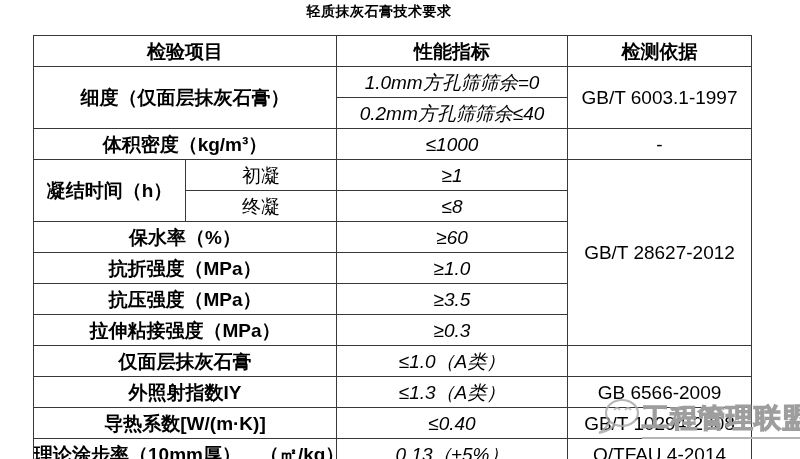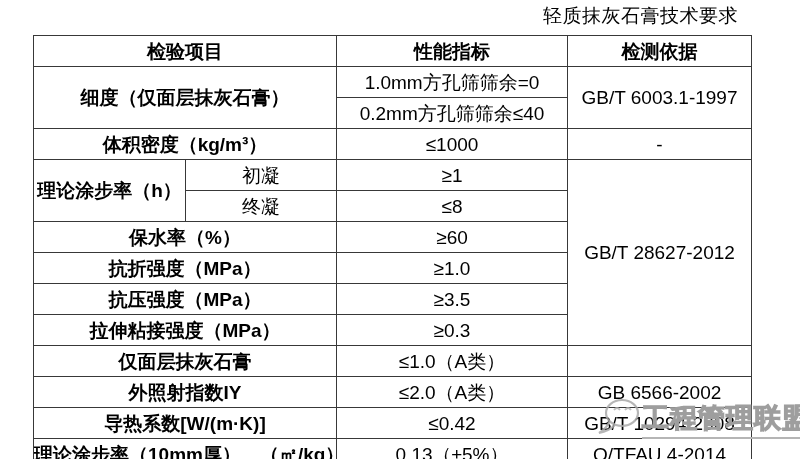--- a/index.html
+++ b/index.html
@@ -7,23 +7,23 @@
     width: 800px; height: 459px;
     background: #ffffff;
     position: relative;
     font-family: "Liberation Sans", "DejaVu Sans", sans-serif;
     color: #000;
     overflow: hidden;
   }
   .doc-title {
     position: absolute;
     top: 3px; left: 20px; width: 718px;
-    text-align: right;
-    font-size: 19px;
-    font-weight: normal;
+    text-align: center;
+    font-size: 14px;
+    font-weight: bold;
     letter-spacing: 0.5px;
   }
   table.req-table {
     position: absolute;
     left: 33px; top: 35px;
     width: 718px;
     border-collapse: collapse;
     table-layout: fixed;
   }
   table.req-table td {
@@ -32,21 +32,21 @@
     padding: 0;
     text-align: center;
     vertical-align: middle;
     font-size: 19px;
     line-height: 1;
     white-space: nowrap;
     overflow: hidden;
   }
   td.item { font-weight: bold; }
   td.sub  { font-weight: normal; }
-  td.spec { font-weight: normal; }
+  td.spec { font-weight: normal; font-style: italic; }
   td.basis { font-weight: normal; font-size: 18px; }
   td.item-sm { font-weight: bold; font-size: 18px; }
   .watermark {
     position: absolute;
     left: 596px; top: 396px;
     display: flex;
     align-items: center;
     z-index: 5;
     pointer-events: none;
   }
@@ -87,21 +87,21 @@
     </tr>
     <tr>
       <td class="spec">0.2mm方孔筛筛余≤40</td>
     </tr>
     <tr>
       <td colspan="2" class="item">体积密度（kg/m³）</td>
       <td class="spec">≤1000</td>
       <td class="basis">-</td>
     </tr>
     <tr>
-      <td rowspan="2" class="item">理论涂步率（h）</td>
+      <td rowspan="2" class="item">凝结时间（h）</td>
       <td class="sub">初凝</td>
       <td class="spec">≥1</td>
       <td rowspan="6" class="basis">GB/T 28627-2012</td>
     </tr>
     <tr>
       <td class="sub">终凝</td>
       <td class="spec">≤8</td>
     </tr>
     <tr>
       <td colspan="2" class="item">保水率（%）</td>
@@ -119,26 +119,26 @@
       <td colspan="2" class="item">拉伸粘接强度（MPa）</td>
       <td class="spec">≥0.3</td>
     </tr>
     <tr>
       <td colspan="2" class="item">仅面层抹灰石膏</td>
       <td class="spec">≤1.0（A类）</td>
       <td class="basis"></td>
     </tr>
     <tr>
       <td colspan="2" class="item">外照射指数IY</td>
-      <td class="spec">≤2.0（A类）</td>
-      <td class="basis">GB 6566-2002</td>
+      <td class="spec">≤1.3（A类）</td>
+      <td class="basis">GB 6566-2009</td>
     </tr>
     <tr>
       <td colspan="2" class="item">导热系数[W/(m·K)]</td>
-      <td class="spec">≤0.42</td>
+      <td class="spec">≤0.40</td>
       <td class="basis">GB/T 10294-2008</td>
     </tr>
     <tr>
       <td colspan="2" class="item-sm">理论涂步率（10mm厚）　（㎡/kg）</td>
       <td class="spec">0.13（±5%）</td>
       <td class="basis">Q/TFAU 4-2014</td>
     </tr>
   </tbody>
 </table>
 

